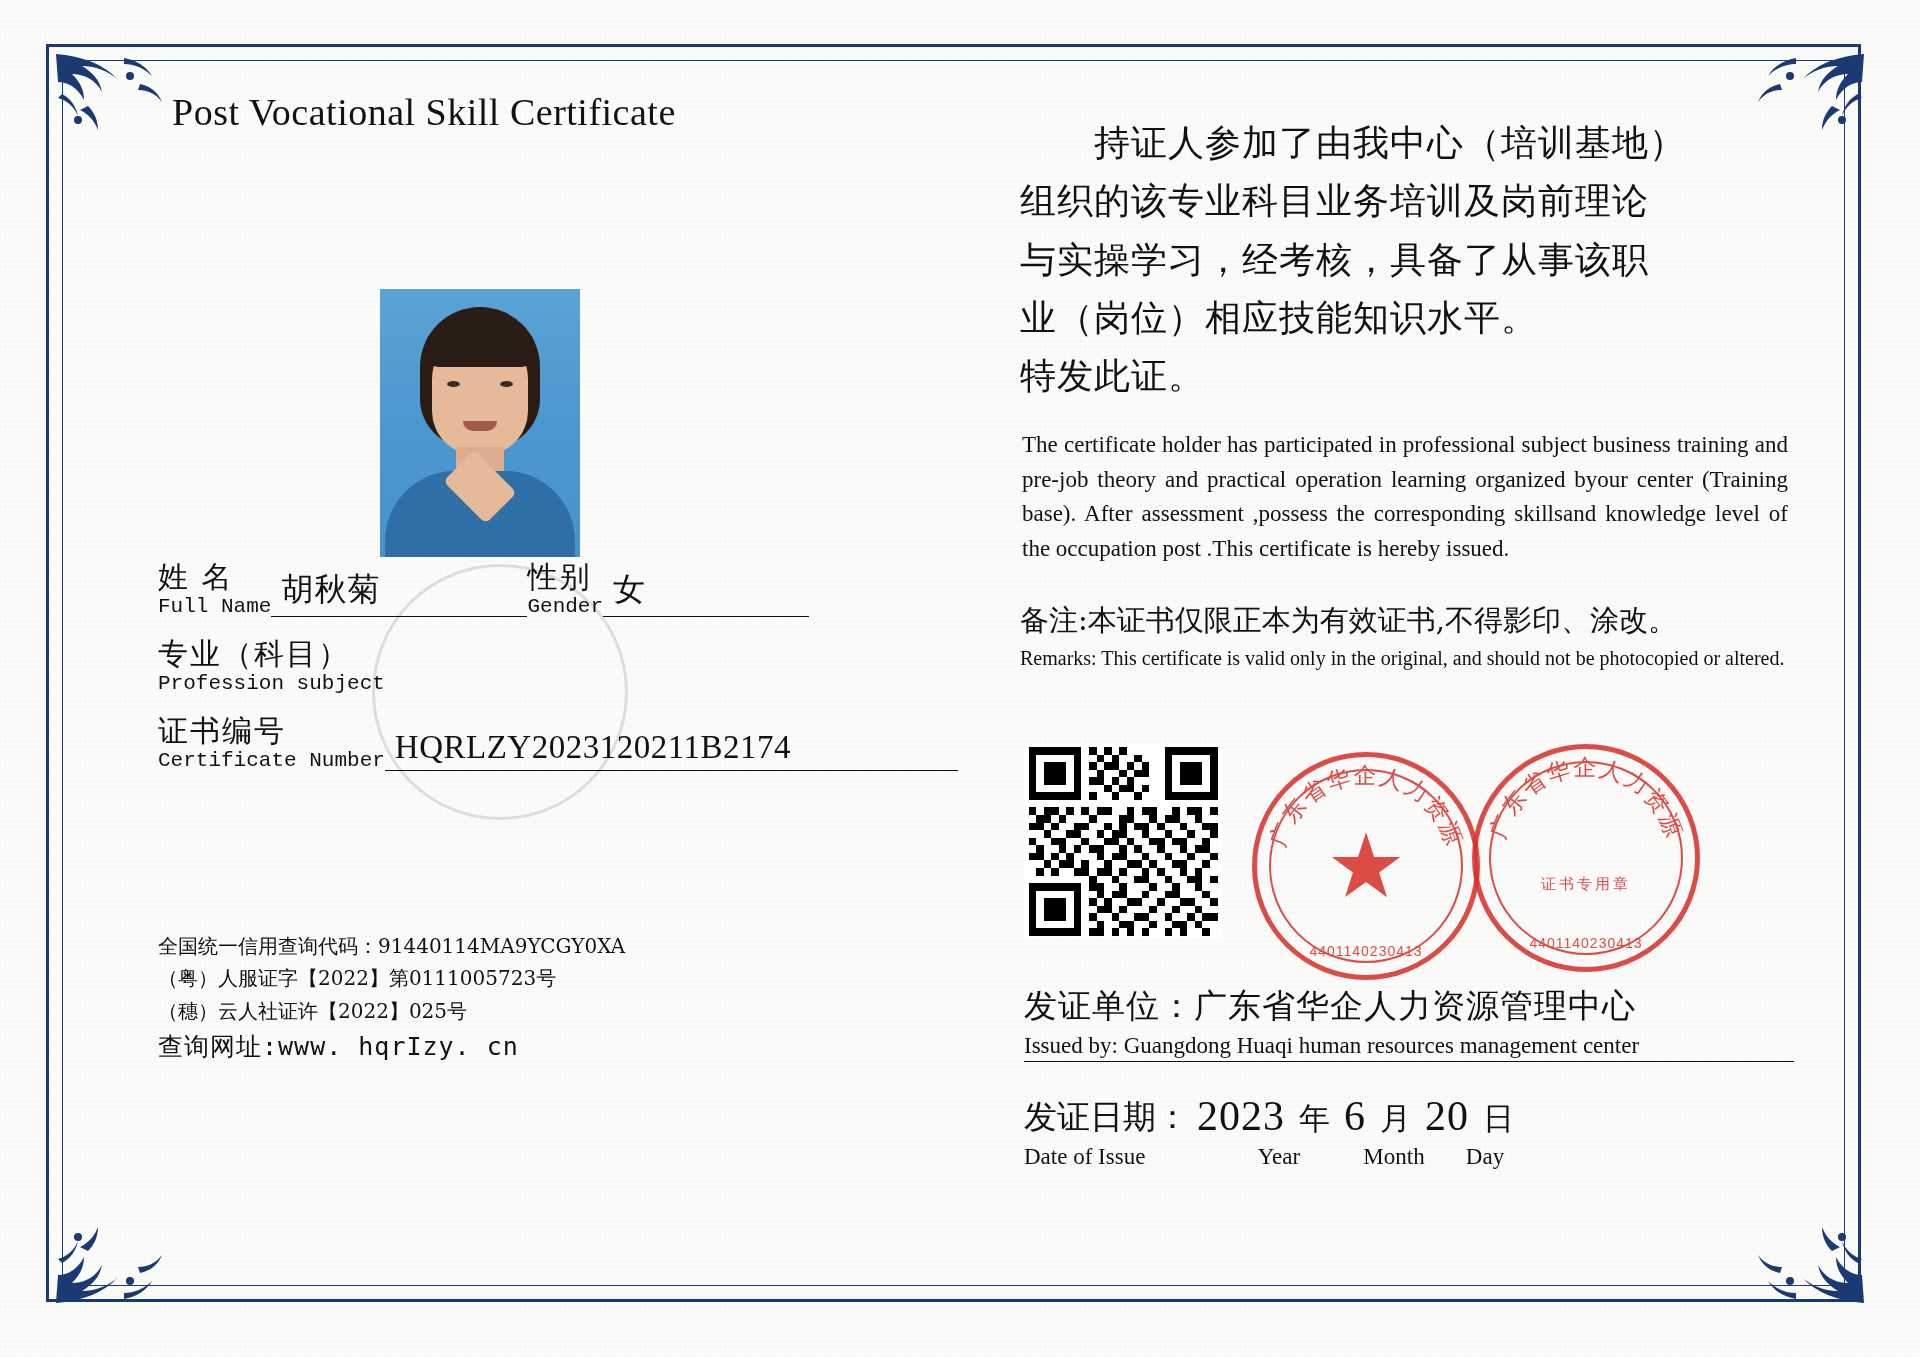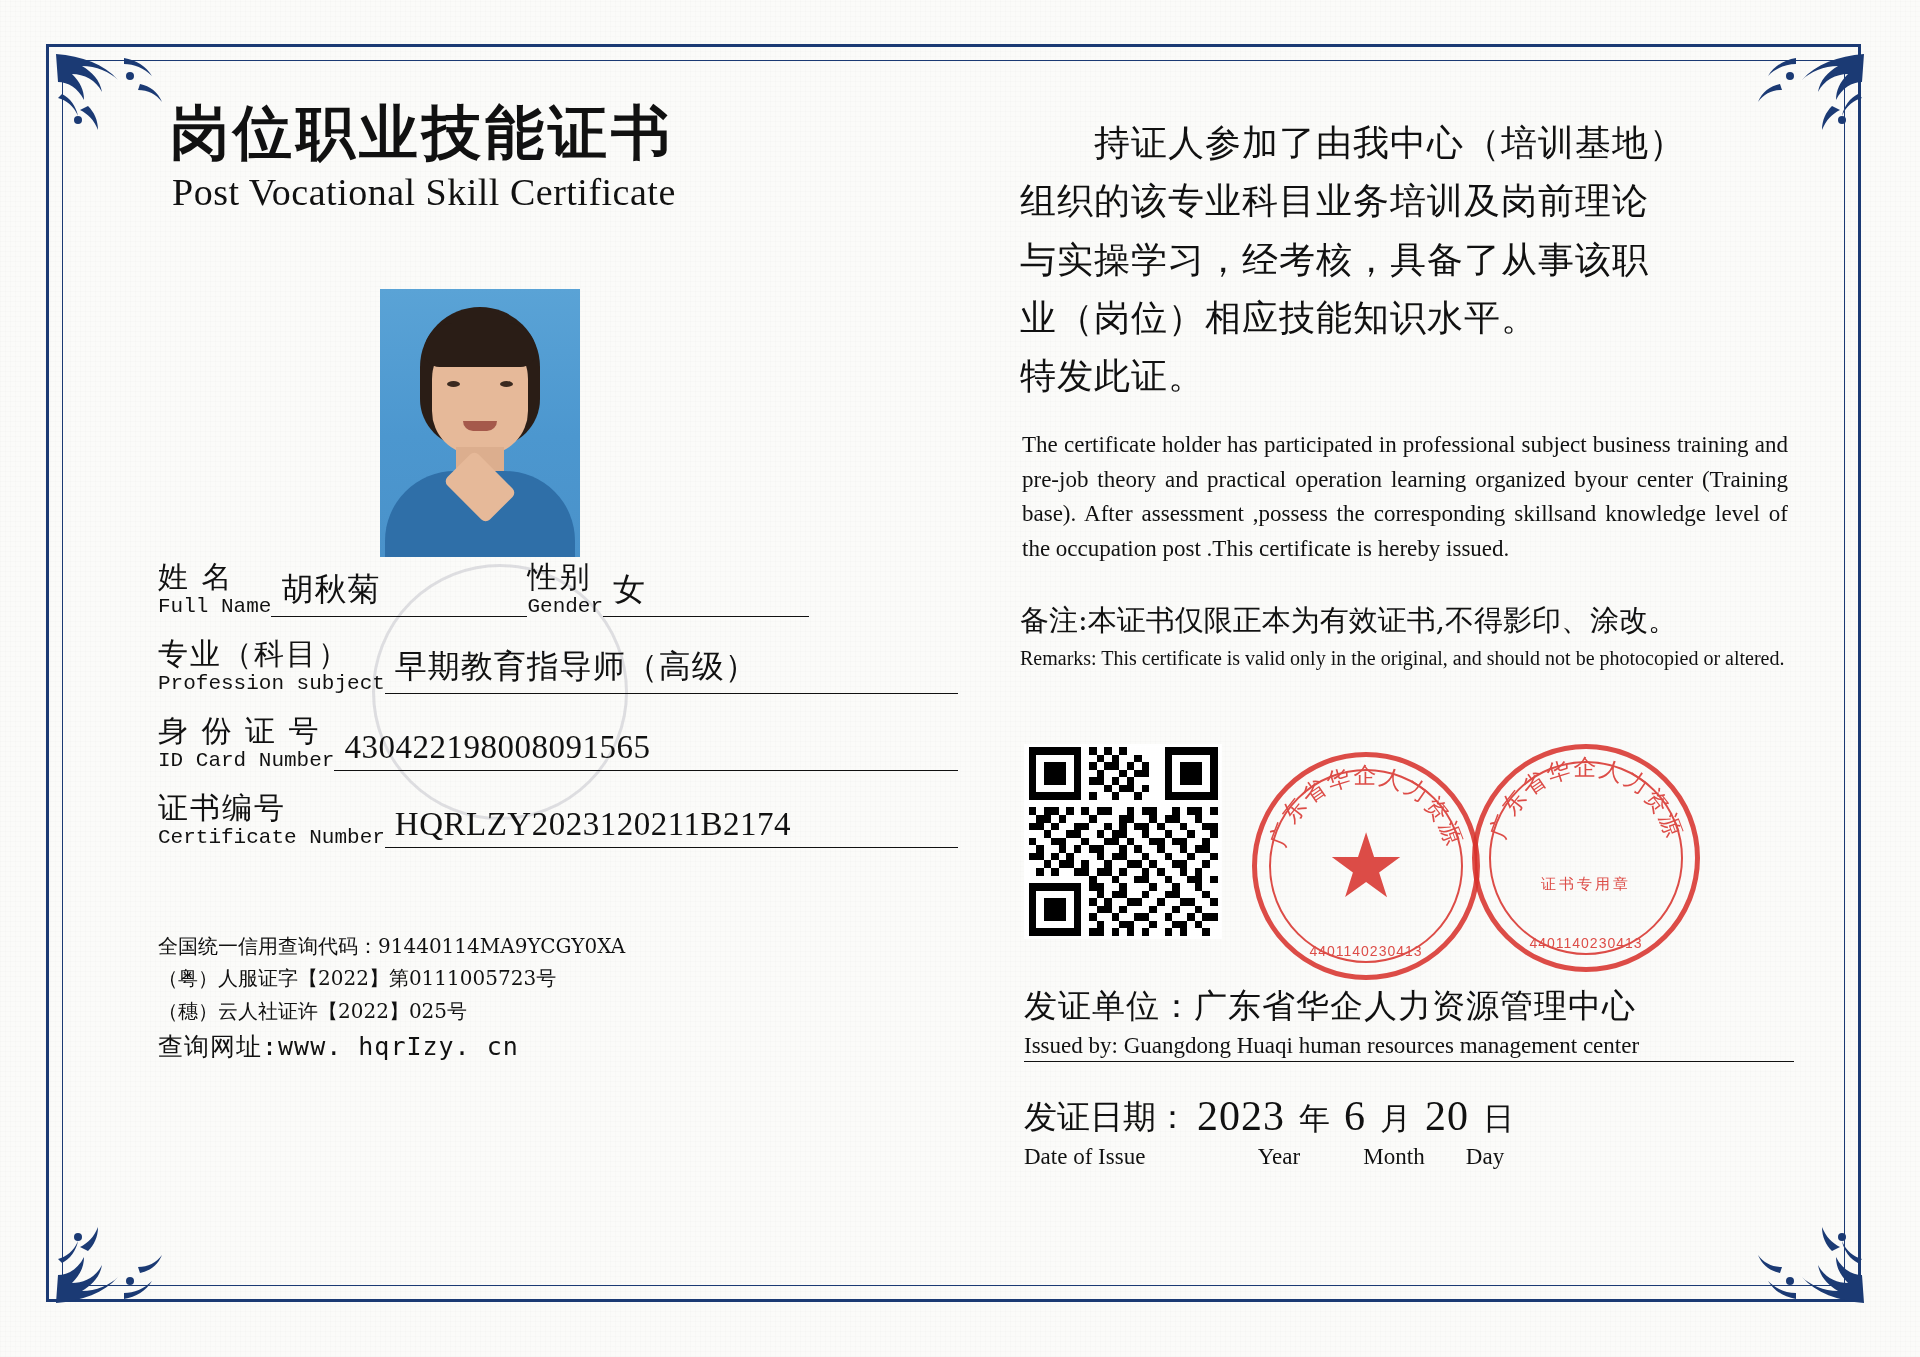--- a/index.html
+++ b/index.html
@@ -467,21 +467,20 @@
         <path d="M88 34 C98 36 106 42 110 52 C104 44 96 40 86 40 Z"></path>
         <path d="M36 56 C42 62 46 70 46 80 C42 70 36 64 28 60 Z"></path>
       </g>
     </svg>
   </div>
 
   <div class="content">
 
     <div class="col-left">
 
-      <div class="title-cn">岗位职业技能证书</div>
       <div class="title-en">Post Vocational Skill Certificate</div>
 
       <div class="photo-wrap">
         <div class="photo">
           <div class="hair"></div>
           <div class="face"></div>
           <div class="fringe"></div>
           <div class="eye l"></div>
           <div class="eye r"></div>
           <div class="mouth"></div>
@@ -510,34 +509,22 @@
           <div class="val-line gender-line">
             <span class="val">女</span>
           </div>
         </div>
 
         <div class="field-row">
           <div class="lbl">
             <span class="cn">专业（科目）</span>
             <span class="en">Profession subject</span>
           </div>
-          <div class="val-line">
-            <span class="val">早期教育指导师（高级）</span>
-          </div>
-        </div>
-
-        <div class="field-row">
-          <div class="lbl">
-            <span class="cn">身 份 证 号</span>
-            <span class="en">ID Card Number</span>
-          </div>
-          <div class="val-line">
-            <span class="val num">430422198008091565</span>
-          </div>
-        </div>
+        </div>
+
 
         <div class="field-row">
           <div class="lbl">
             <span class="cn">证书编号</span>
             <span class="en">Certificate Number</span>
           </div>
           <div class="val-line">
             <span class="val num">HQRLZY2023120211B2174</span>
           </div>
         </div>

